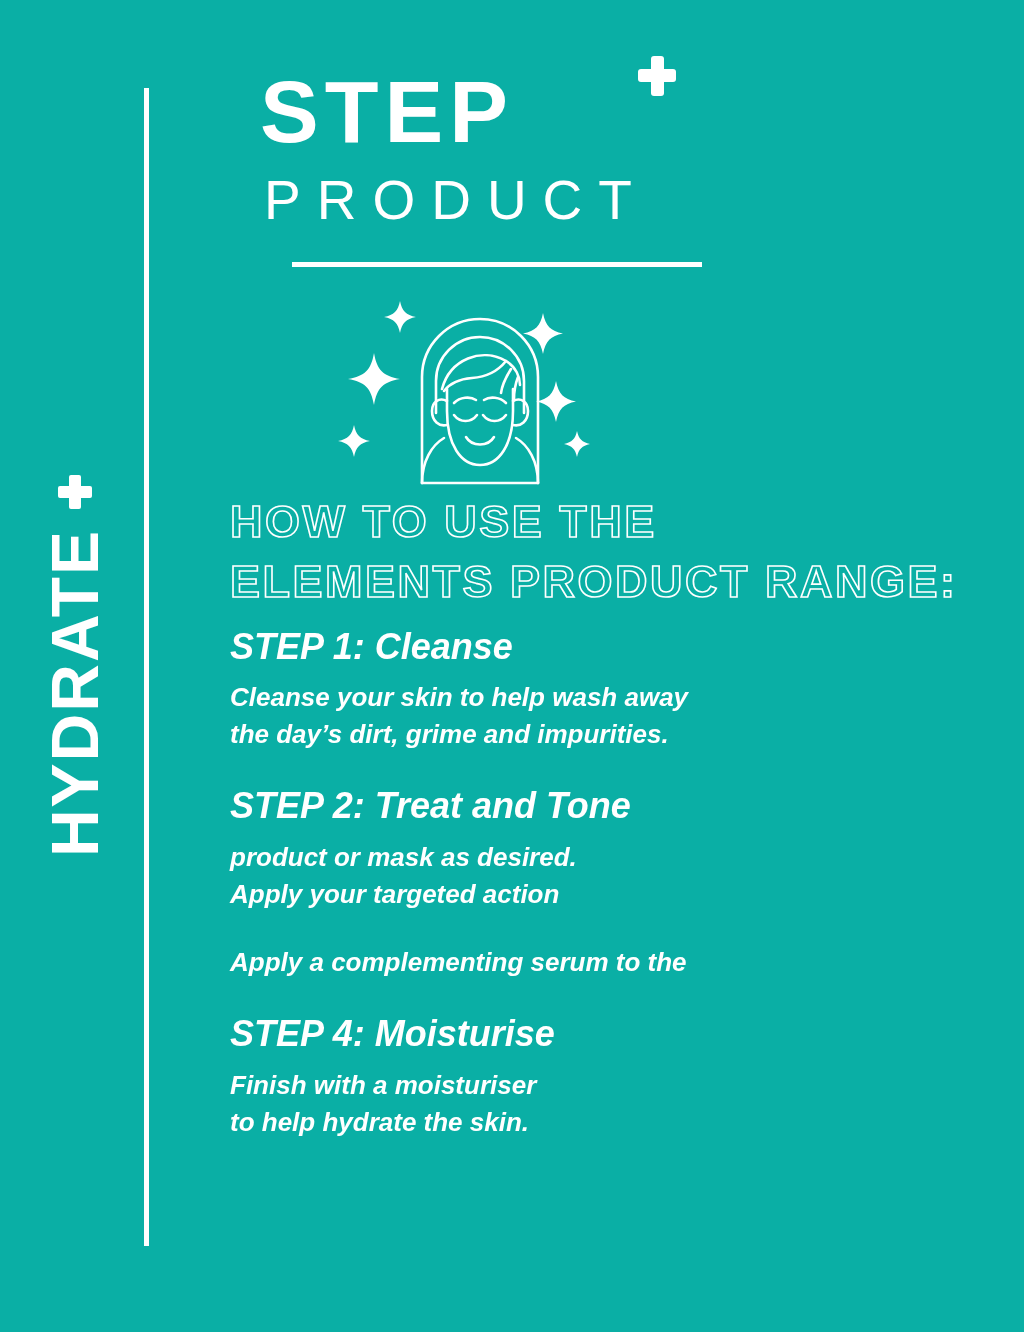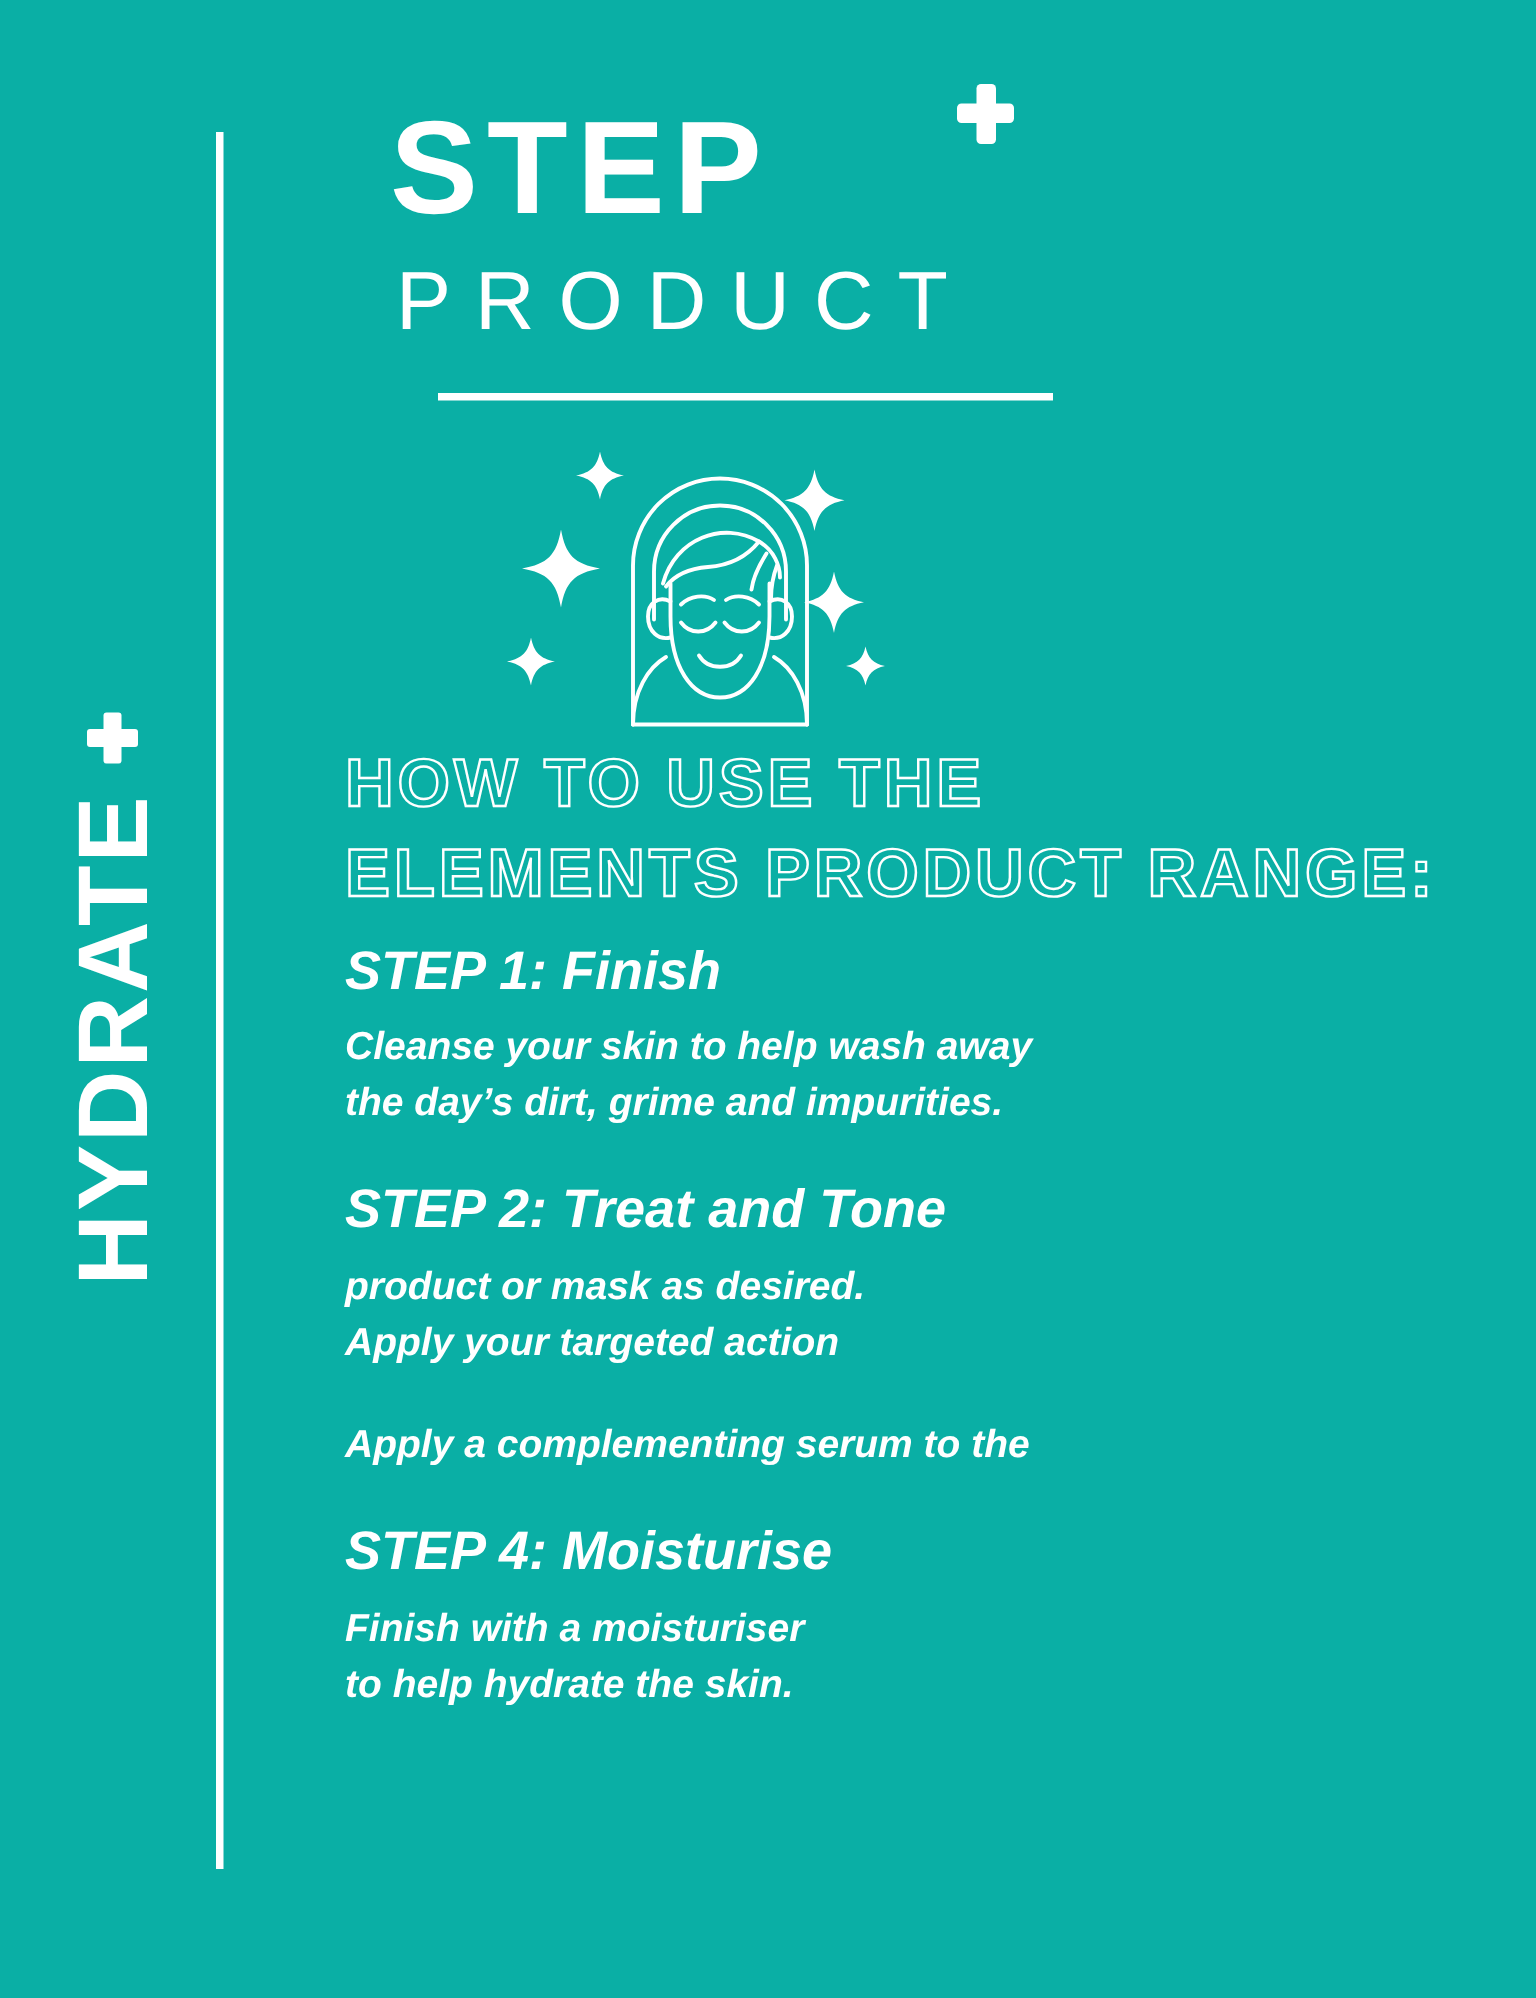--- a/index.html
+++ b/index.html
@@ -276,21 +276,21 @@
     </div>
 
     <div class="how-heading">
       <div class="how-line">HOW TO USE THE</div>
       <div class="how-line">ELEMENTS PRODUCT RANGE:</div>
     </div>
 
     <div class="steps">
 
       <div class="step">
-        <div class="step-title">STEP 1: Finish</div>
+        <div class="step-title">STEP 1: Cleanse</div>
         <div class="step-body">Cleanse your skin to help wash away</div>
         <div class="step-body">the day’s dirt, grime and impurities.</div>
       </div>
 
       <div class="step">
         <div class="step-title">STEP 2: Treat and Tone</div>
         <div class="step-body">product or mask as desired.</div>
         <div class="step-body">Apply your targeted action</div>
       </div>
 

